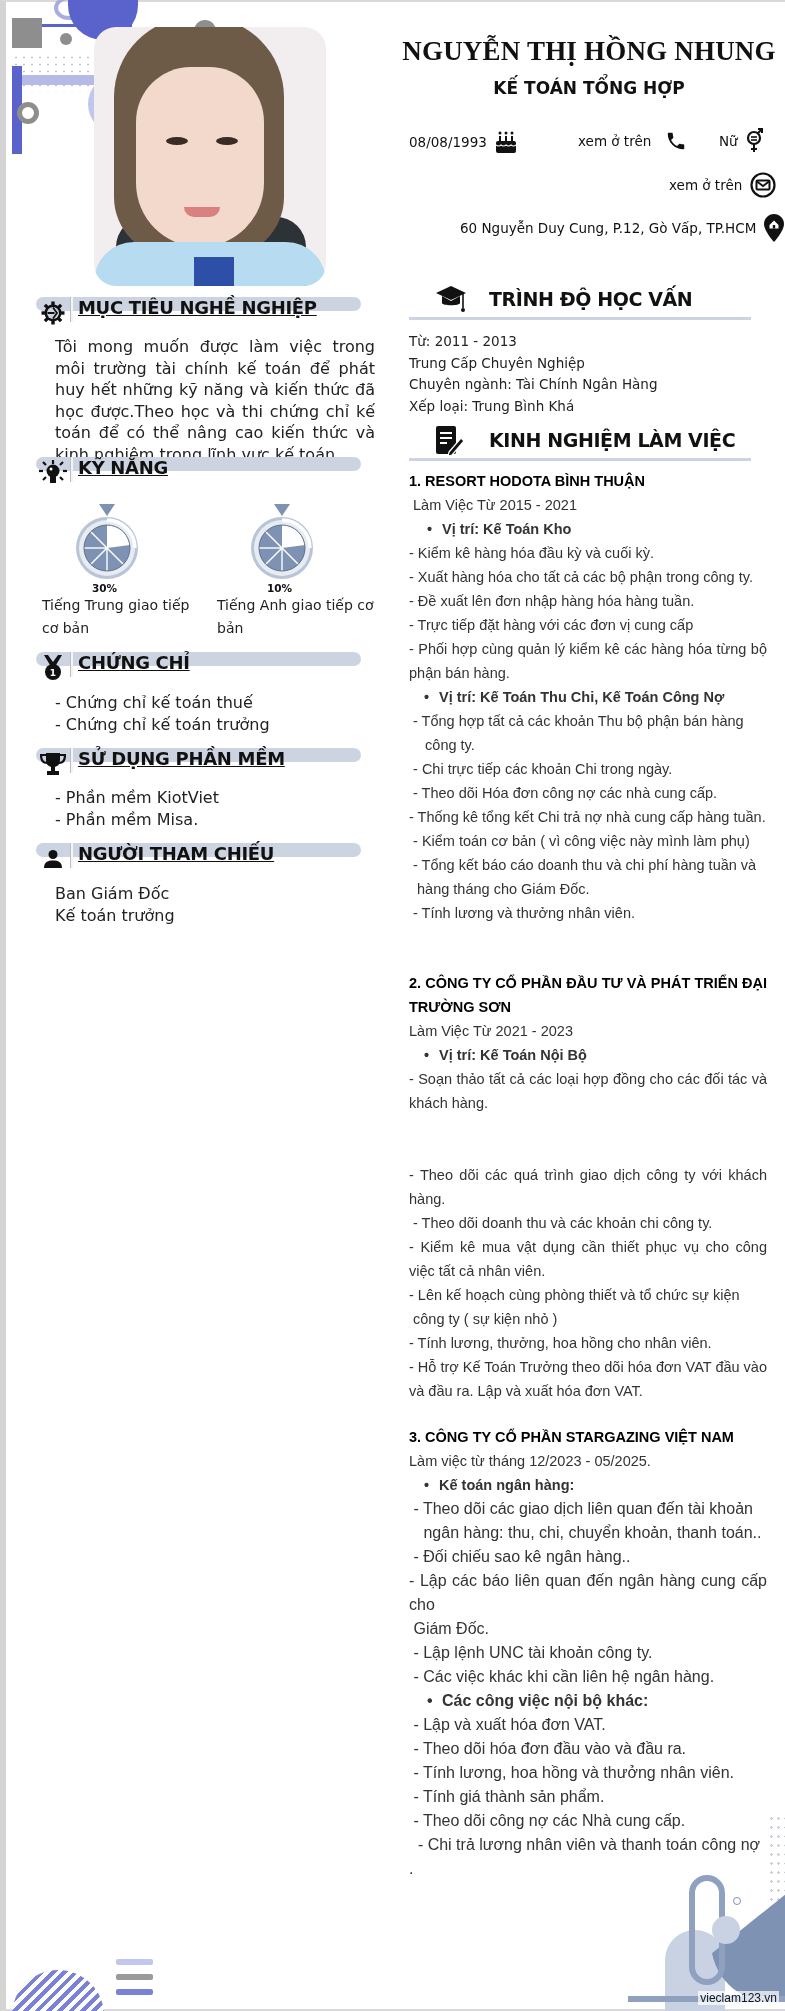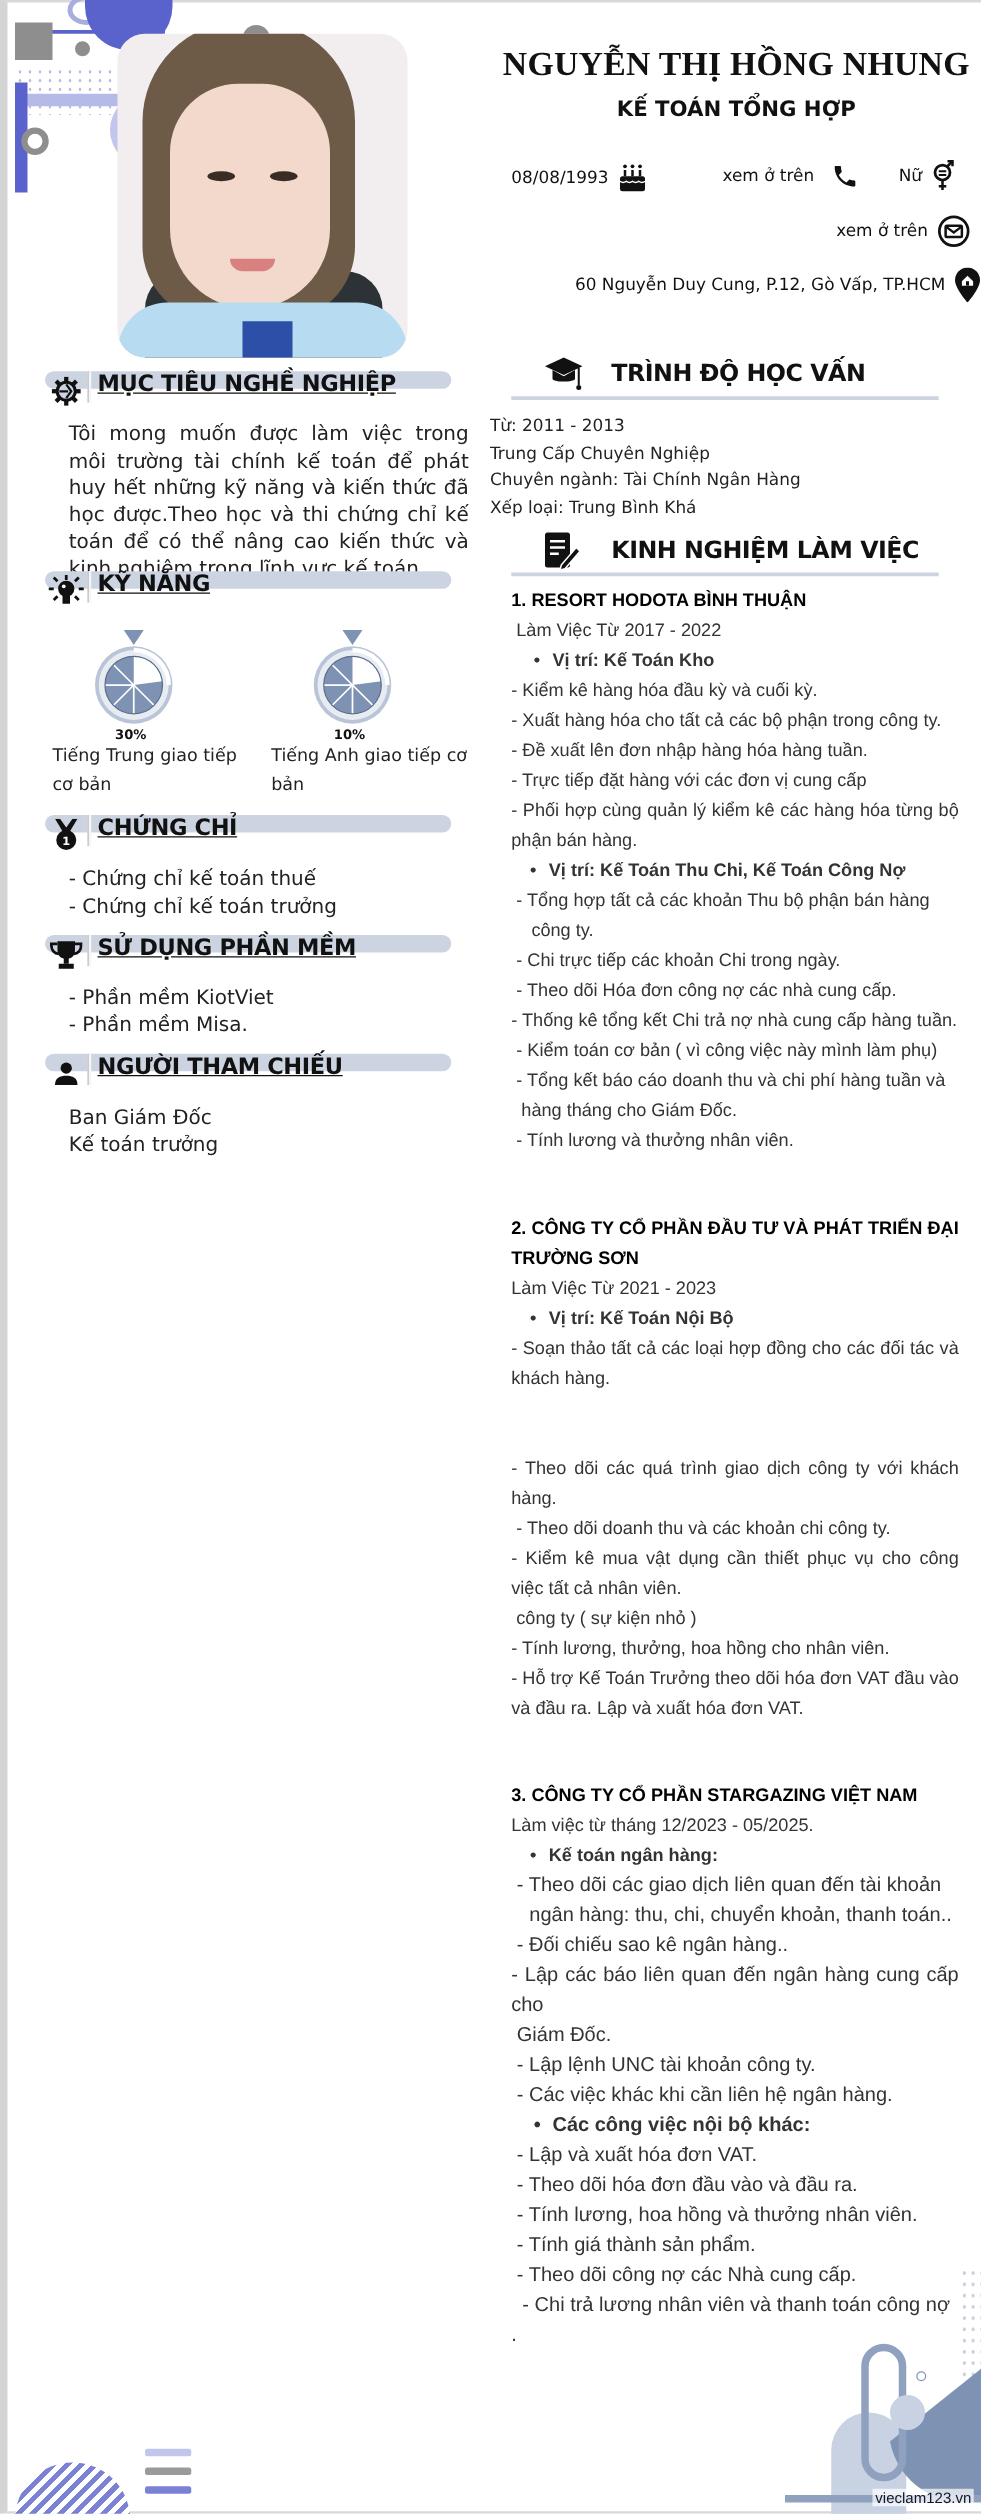--- a/index.html
+++ b/index.html
@@ -63,21 +63,21 @@
 
   .skill { position: absolute; top: 500px; width: 170px; }
   .skill .gauge { position: relative; margin-left: 38px; width: 66px; height: 80px; }
   .skill .pct { position: absolute; left: 56px; top: 80px; font-size: 10.5px; font-weight: bold; color: #111; font-family: "DejaVu Sans", sans-serif; }
   .skill .lbl { position: absolute; left: 6px; top: 92px; width: 160px; font-family: "DejaVu Sans", sans-serif; font-size: 14px; line-height: 23px; color: #222; }
 
   
   .rsec { position: absolute; left: 403px; width: 342px; height: 40px; border-bottom: 3px solid #cdd4e1; }
   .rsec .ico { position: absolute; left: 26px; top: 4px; }
   .rsec .title { position: absolute; left: 80px; top: 8px; font-family: "DejaVu Sans", sans-serif; font-size: 19px; font-weight: bold; letter-spacing: -0.4px; color: #111; }
-  .edu { position: absolute; left: 386px; top: 329px; font-family: "DejaVu Sans", sans-serif; font-size: 13.5px; line-height: 21.5px; color: #222; }
+  .edu { position: absolute; left: 403px; top: 329px; font-family: "DejaVu Sans", sans-serif; font-size: 13.5px; line-height: 21.5px; color: #222; }
 
   .exp { position: absolute; left: 403px; width: 358px; font-family: "Liberation Sans", sans-serif; font-size: 14.5px; color: #333; }
   .exp .line { line-height: 24px; }
   .exp .co { font-weight: bold; color: #000000; }
   .exp .bul { font-weight: bold; padding-left: 15px; color: #333; }
   .exp .bul::before { content: "•"; display: inline-block; width: 15px; font-weight: bold; }
   .exp .jus { text-align: justify; }
   .exp .big { font-size: 16px; line-height: 24px; }
 </style>
 </head>
@@ -336,21 +336,21 @@
             <line x1="5" y1="18" x2="12" y2="18"></line>
           </g>
           <path d="M14 27 L26 13 L29 16 L17 30 L13 31 Z" fill="#111" stroke="#fff" stroke-width="1.2"></path>
         </svg>
     </span>
     <span class="title">KINH NGHIỆM LÀM VIỆC</span>
   </div>
 
   <div class="exp" style="top:467px;">
     <div class="line co" style="white-space:pre;">1. RESORT HODOTA BÌNH THUẬN</div>
-    <div class="line" style="white-space:pre;"> Làm Việc Từ 2017 - 2022</div>
+    <div class="line" style="white-space:pre;"> Làm Việc Từ 2015 - 2021</div>
     <div class="line bul" style="padding-left:18px;">Vị trí: Kế Toán Kho</div>
     <div class="line">- Kiểm kê hàng hóa đầu kỳ và cuối kỳ.</div>
     <div class="line">- Xuất hàng hóa cho tất cả các bộ phận trong công ty.</div>
     <div class="line">- Đề xuất lên đơn nhập hàng hóa hàng tuần.</div>
     <div class="line">- Trực tiếp đặt hàng với các đơn vị cung cấp</div>
     <div class="line jus">- Phối hợp cùng quản lý kiểm kê các hàng hóa từng bộ phận bán hàng.</div>
     <div class="line bul">Vị trí: Kế Toán Thu Chi, Kế Toán Công Nợ</div>
     <div class="line" style="white-space:pre;"> - Tổng hợp tất cả các khoản Thu bộ phận bán hàng</div>
     <div class="line" style="white-space:pre;">    công ty.</div>
     <div class="line" style="white-space:pre;"> - Chi trực tiếp các khoản Chi trong ngày.</div>
@@ -364,20 +364,21 @@
 
   <div class="exp" style="top:969px;">
     <div class="line co jus"> 2. CÔNG TY CỔ PHẦN ĐẦU TƯ VÀ PHÁT TRIỂN ĐẠI TRƯỜNG SƠN</div>
     <div class="line">Làm Việc Từ 2021 - 2023</div>
     <div class="line bul">Vị trí: Kế Toán Nội Bộ</div>
     <div class="line jus"> - Soạn thảo tất cả các loại hợp đồng cho các đối tác và khách hàng.</div>
     <div style="height:48px;"></div>
     <div class="line jus"> - Theo dõi các quá trình giao dịch công ty với khách hàng.</div>
     <div class="line" style="white-space:pre;"> - Theo dõi doanh thu và các khoản chi công ty.</div>
     <div class="line jus"> - Kiểm kê mua vật dụng cần thiết phục vụ cho công việc tất cả nhân viên.</div>
+    <div class="line jus"> - Lên kế hoạch cùng phòng thiết và tổ chức sự kiện</div>
     <div class="line" style="white-space:pre;"> công ty ( sự kiện nhỏ )</div>
     <div class="line">- Tính lương, thưởng, hoa hồng cho nhân viên.</div>
     <div class="line jus">- Hỗ trợ Kế Toán Trưởng theo dõi hóa đơn VAT đầu vào và đầu ra. Lập và xuất hóa đơn VAT.</div>
   </div>
 
   <div class="exp" style="top:1423px;">
     <div class="line co">3. CÔNG TY CỔ PHẦN STARGAZING VIỆT NAM</div>
     <div class="line">Làm việc từ tháng 12/2023 - 05/2025.</div>
     <div class="line bul">Kế toán ngân hàng:</div>
     <div class="line big" style="white-space:pre;"> - Theo dõi các giao dịch liên quan đến tài khoản</div>

